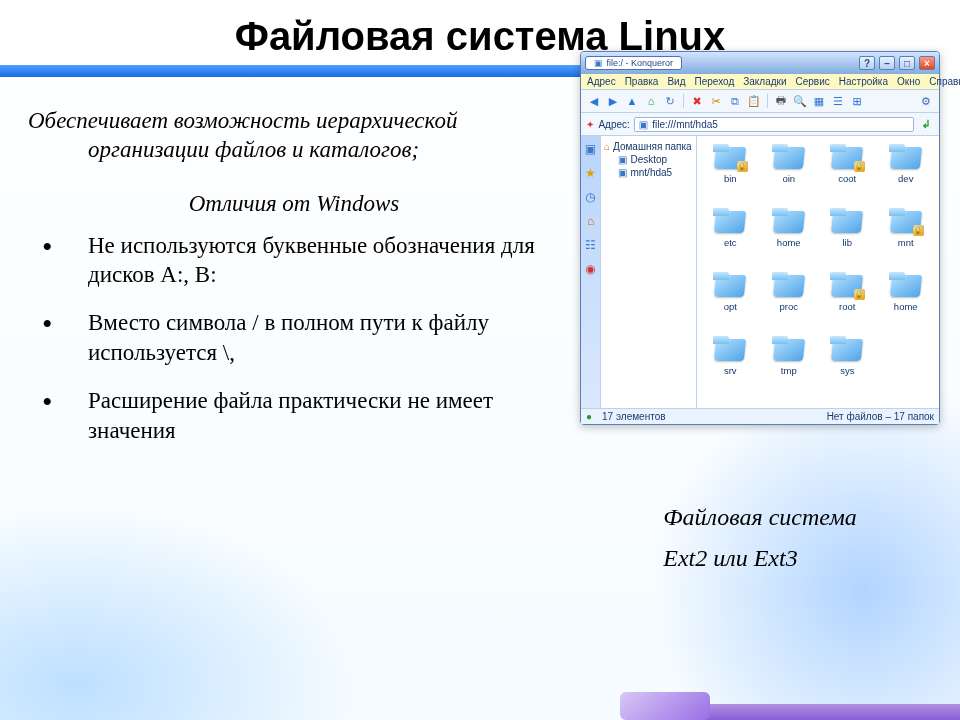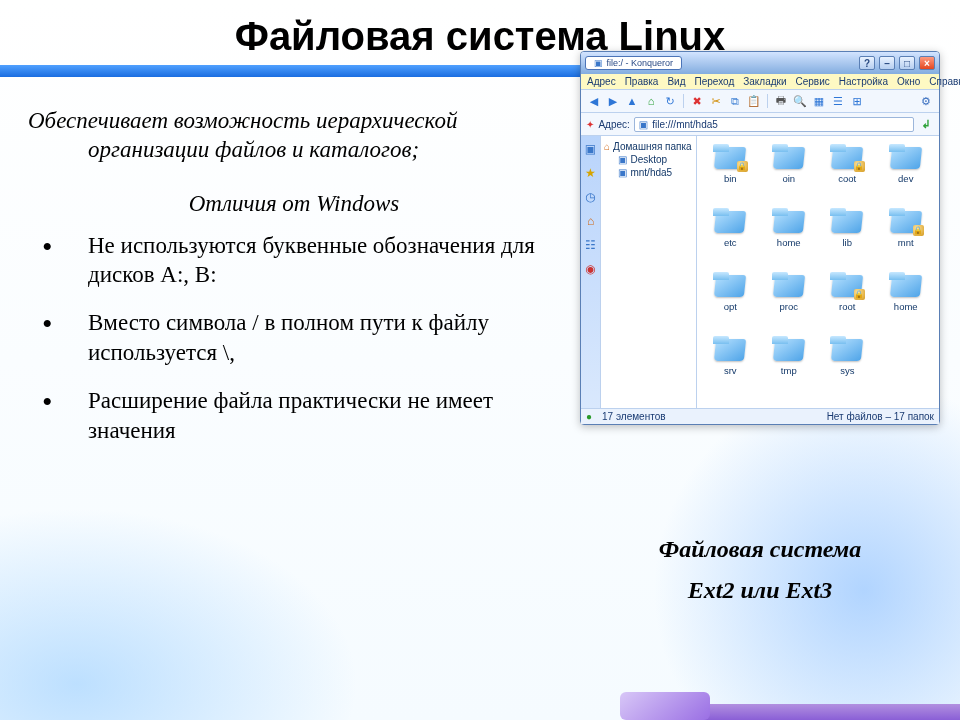--- a/index.html
+++ b/index.html
@@ -199,23 +199,23 @@
   }
   .fm-status {
     border-top:1px solid #bcd1ee;
     background:#eaf2fd;
     display:flex; align-items:center;
     font-size:10px; color:#1a3b72;
     padding:2px 5px; gap:10px;
   }
   .fm-status .status-led { color:#2a9a2a; }
   .caption {
-    font-style: italic; font-weight: bold;
-    font-size: 24px; text-align:center;
-    margin-top: 104px;
+    font-style: italic; font-weight: normal;
+    font-size: 24px; text-align:left;
+    margin-top: 72px;
     line-height: 1.7;
   }
   
   .deco {
     position:absolute; right:0; bottom:0;
     width:300px; height:16px;
     background:linear-gradient(#b290e0,#8a5fd6);
   }
   .deco::before {
     content:""; position:absolute; left:-40px; top:-12px;

